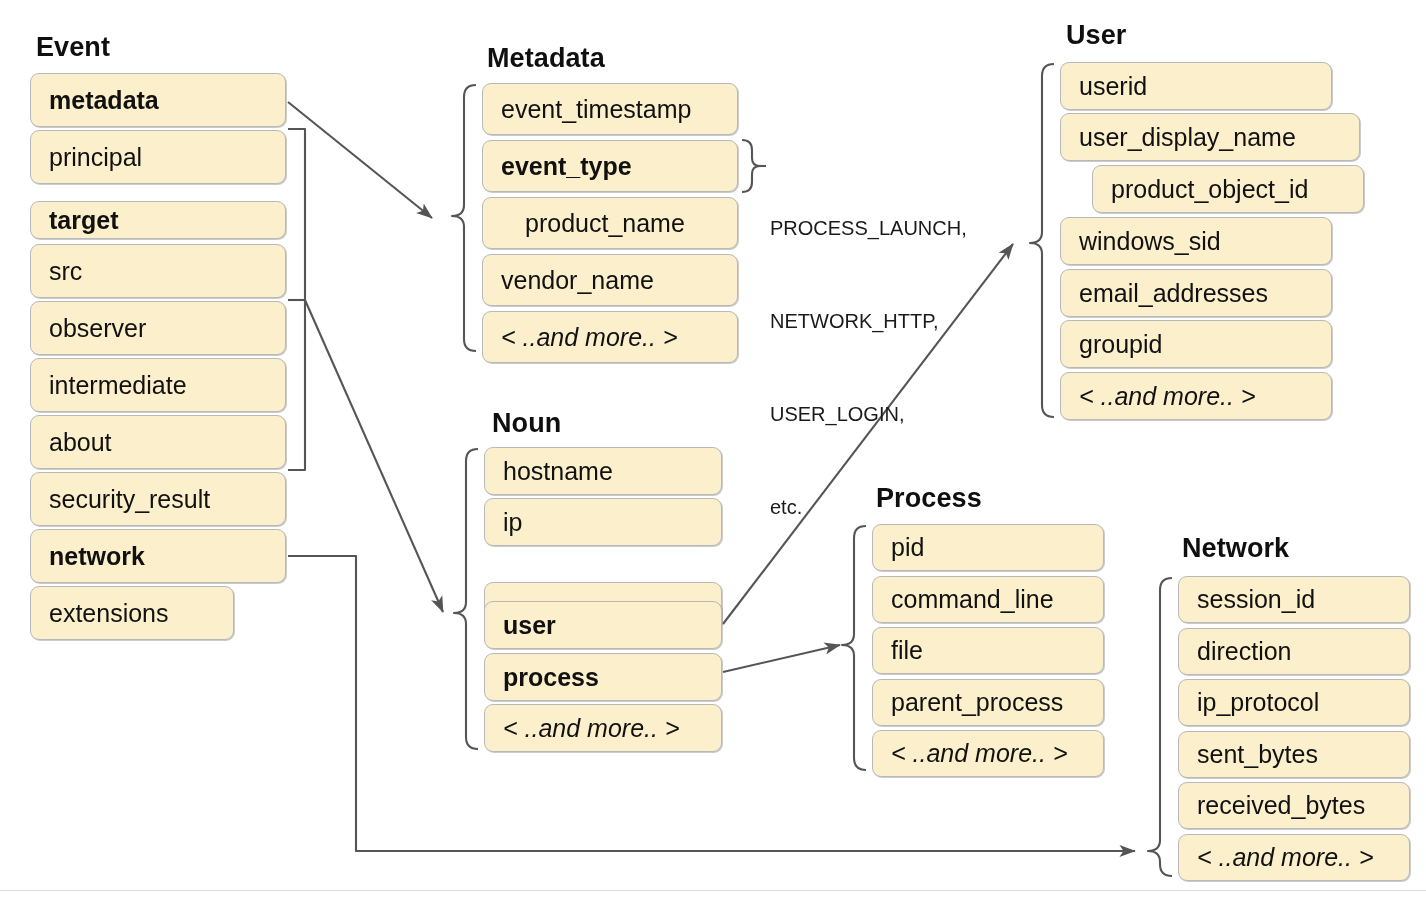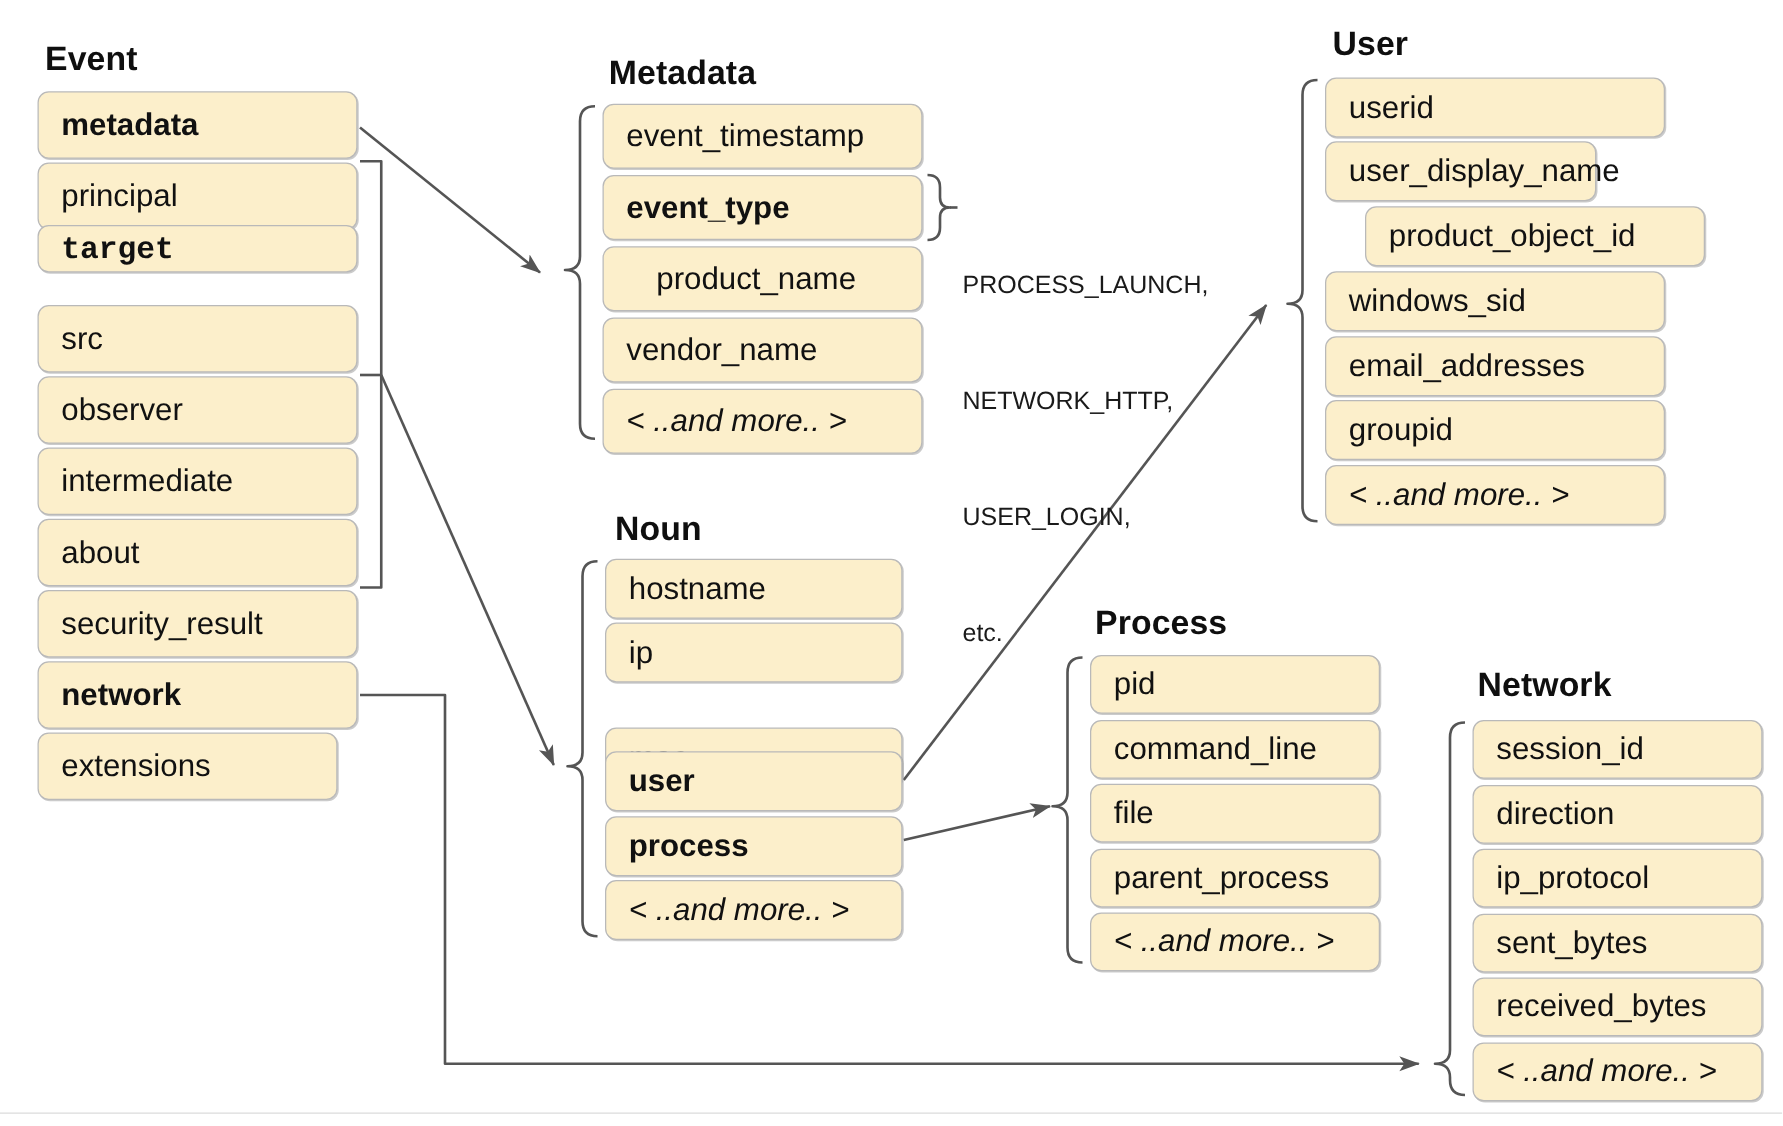--- a/index.html
+++ b/index.html
@@ -116,28 +116,28 @@
       <path d="M 1172 578 Q 1160 578 1160 590 L 1160 840 Q 1160 851 1148 851
                Q 1160 851 1160 862 L 1160 864 Q 1160 876 1172 876"></path>
     </g>
   </svg>
 
   <div class="group">
     <div class="group-title" style="left:36px; top:32px;">Event</div>
 
     <div class="field bold" style="left:30px; top:73px; width:256px; height:54px;">metadata</div>
     <div class="field" style="left:30px; top:130px; width:256px; height:54px;">principal</div>
-    <div class="field bold" style="left:30px; top:180px; width:256px; height:38px;font-family:Liberation Mono, monospace;">target</div>
+    <div class="field bold" style="left:30px; top:201px; width:256px; height:38px;">target</div>
     <div class="field" style="left:30px; top:244px; width:256px; height:54px;">src</div>
     <div class="field" style="left:30px; top:301px; width:256px; height:54px;">observer</div>
     <div class="field" style="left:30px; top:358px; width:256px; height:54px;">intermediate</div>
     <div class="field" style="left:30px; top:415px; width:256px; height:54px;">about</div>
     <div class="field" style="left:30px; top:472px; width:256px; height:54px;">security_result</div>
     <div class="field bold" style="left:30px; top:529px; width:256px; height:54px;">network</div>
-    <div class="field" style="left:30px; top:586px; width:240px; height:54px;">extensions</div>
+    <div class="field" style="left:30px; top:586px; width:204px; height:54px;">extensions</div>
   </div>
 
   <div class="group">
     <div class="group-title" style="left:487px; top:43px;">Metadata</div>
 
     <div class="field" style="left:482px; top:83px; width:256px; height:52px;">event_timestamp</div>
     <div class="field bold" style="left:482px; top:140px; width:256px; height:52px;">event_type</div>
     <div class="field" style="left:482px; top:197px; width:256px; height:52px;padding-left:42px;">product_name</div>
     <div class="field" style="left:482px; top:254px; width:256px; height:52px;">vendor_name</div>
     <div class="field more" style="left:482px; top:311px; width:256px; height:52px;">&lt; ..and more.. &gt;</div>
@@ -147,21 +147,21 @@
     <div>PROCESS_LAUNCH,</div>
     <div>NETWORK_HTTP,</div>
     <div>USER_LOGIN,</div>
     <div>etc.</div>
   </div>
 
   <div class="group">
     <div class="group-title" style="left:1066px; top:20px;">User</div>
 
     <div class="field" style="left:1060px; top:62px; width:272px; height:48px;">userid</div>
-    <div class="field" style="left:1060px; top:113px; width:217px; height:48px;text-align:center;">user_display_name</div>
+    <div class="field" style="left:1060px; top:113px; width:300px; height:48px;text-align:center;">user_display_name</div>
     <div class="field" style="left:1092px; top:165px; width:272px; height:48px;">product_object_id</div>
     <div class="field" style="left:1060px; top:217px; width:272px; height:48px;">windows_sid</div>
     <div class="field" style="left:1060px; top:269px; width:272px; height:48px;">email_addresses</div>
     <div class="field" style="left:1060px; top:320px; width:272px; height:48px;">groupid</div>
     <div class="field more" style="left:1060px; top:372px; width:272px; height:48px;">&lt; ..and more.. &gt;</div>
   </div>
 
   <div class="group">
     <div class="group-title" style="left:492px; top:408px;">Noun</div>
 

